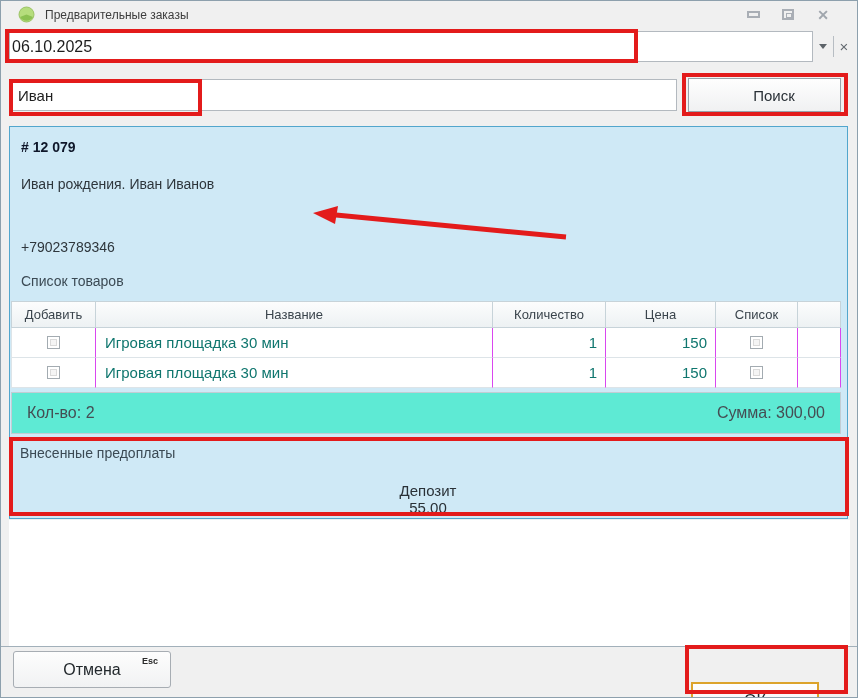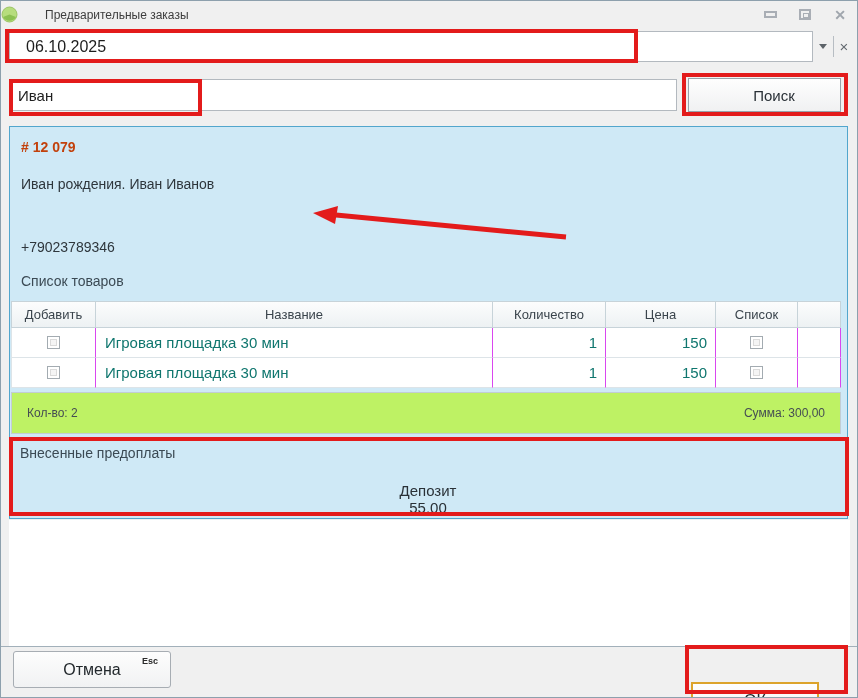--- a/index.html
+++ b/index.html
@@ -7,39 +7,39 @@
   body { font-family:"Liberation Sans", sans-serif; }
 
   .window{
     position:relative; width:858px; height:698px;
     background:#f0f0f0; border:1px solid #8da0ad; overflow:hidden;
   }
 
   
   .titlebar{
     position:absolute; left:0; top:0; width:100%; height:27px;
-    display:flex; align-items:center; gap:27px; padding:0 0;
+    display:flex; align-items:center; gap:10px; padding:0 17px;
   }
   .app-icon{ width:17px; height:17px; display:inline-block; }
   .win-title{ font-size:12px; color:#3d3d3d; }
   .win-controls{ margin-left:auto; display:flex; align-items:center; gap:19px; padding-right:9px; }
   .wc{ display:inline-flex; align-items:center; justify-content:center; width:16px; height:14px; cursor:default; }
   .wc-min i{ display:block; width:13px; height:7px; border:2px solid #a9aeb5; }
   .wc-max i{ display:block; position:relative; width:12px; height:11px; border:2px solid #a9aeb5; }
   .wc-max i::after{ content:""; position:absolute; left:2px; top:2px; width:4px; height:3px; border:1px solid #a9aeb5; }
   .wc-close{ color:#a0a6ad; font-size:14px; font-weight:bold; line-height:14px; }
 
   
   .date-wrap{
     position:absolute; left:8px; top:30px; width:844px; height:31px;
     display:flex; align-items:stretch;
   }
   .date-input{
     flex:1; border:1px solid #b3b9bf; background:#fff;
-    font-family:"Liberation Sans",sans-serif; font-size:16px; color:#1d1d1d; padding:0 16px; outline:none;
+    font-family:"Liberation Sans",sans-serif; font-size:16px; color:#1d1d1d; padding:0 2px; outline:none;
   }
   .dd-btn{ width:19px; display:flex; align-items:center; justify-content:center; }
   .dd-btn i{ width:0; height:0; border-left:4px solid transparent; border-right:4px solid transparent; border-top:5px solid #5d6369; }
   .ctl-sep{ width:1px; background:#b7bdc3; margin:5px 1px; }
   .clear-btn{ width:18px; display:flex; align-items:center; justify-content:center; color:#63696f; font-size:15px; }
 
   
   .search-input{
     position:absolute; left:10px; top:78px; width:666px; height:32px;
     border:1px solid #b3b9bf; background:#fff;
@@ -51,21 +51,21 @@
     border:1px solid #98a3ab; font-family:"Liberation Sans",sans-serif;
     font-size:15px; color:#2a3137; cursor:pointer;padding-left:19px;
   }
 
   
   .panel{
     position:absolute; left:8px; top:125px; width:839px; height:393px;
     background:#cfe9f6; border:1px solid #52a6cd;
   }
   .panel .abs{ position:absolute; }
-  .order-number{ left:11px; top:12px; font-size:14px; font-weight:bold; color:#c2410c; }
+  .order-number{ left:11px; top:12px; font-size:14px; font-weight:bold; color:#0f172a; }
   .order-desc{ left:11px; top:49px; font-size:14px; color:#2e363c; }
   .order-phone{ left:11px; top:112px; font-size:14px; color:#2e363c; }
   .items-title{ left:11px; top:146px; font-size:14px; color:#3b4a54; }
 
   .items-table{ position:absolute; left:1px; top:174px; width:726px; }
   .thead,.trow{ display:grid; grid-template-columns:85px 397px 113px 110px 82px 43px; }
   .thead > div{
     height:27px; display:flex; align-items:center; justify-content:center;
     font-size:13px; color:#3a444c;
     background:linear-gradient(#fcfdfd,#edf1f3);
@@ -81,23 +81,23 @@
   .cell-name{ padding-left:9px; }
   .cell-num{ justify-content:flex-end; padding-right:8px; }
   .cell-check{ justify-content:center; }
   .checkbox{
     width:13px; height:13px; border:1px solid #a3abb1; background:#fff; position:relative; cursor:pointer;
   }
   .checkbox::after{ content:""; position:absolute; inset:2px; border:1px solid #dadada; background:#f5f5f5; }
 
   .summary{
     position:absolute; left:1px; top:265px; width:830px; height:42px;
-    background:#bef264; border:1px solid #c2cdd4;
+    background:#5eead4; border:1px solid #c2cdd4;
     display:flex; align-items:center; justify-content:space-between;
-    padding:0 15px; font-size:12px; color:#454d53;
+    padding:0 15px; font-size:16px; color:#454d53;
   }
 
   .prepay-title{ left:10px; top:318px; font-size:14px; color:#3b4a54; }
   .prepay-row{
     left:12px; top:355px; width:812px;
     display:flex; align-items:center; justify-content:space-between;
     font-size:15px; color:#2a3137;flex-direction:column;
   }
 
   

